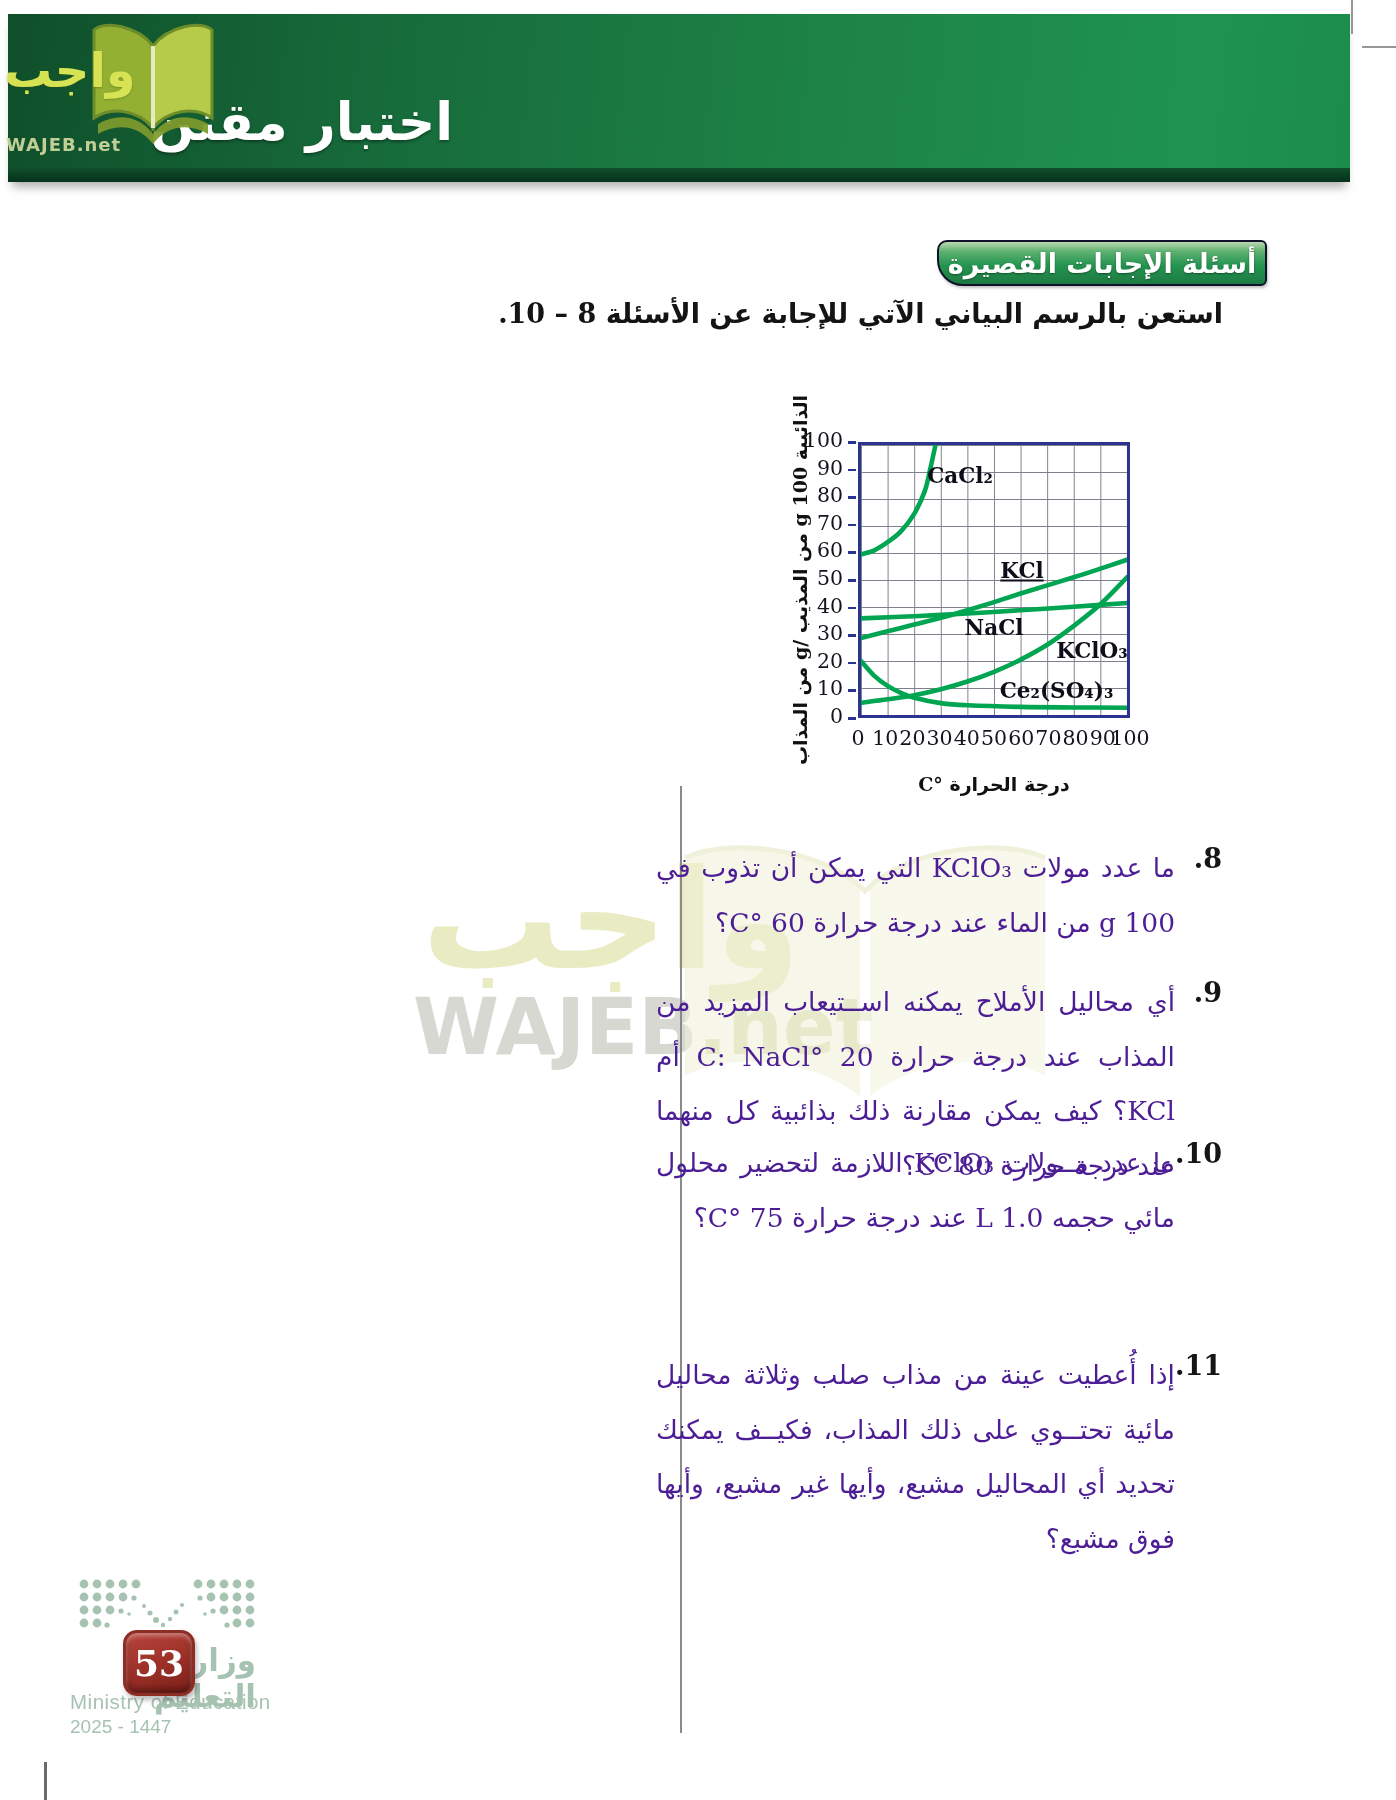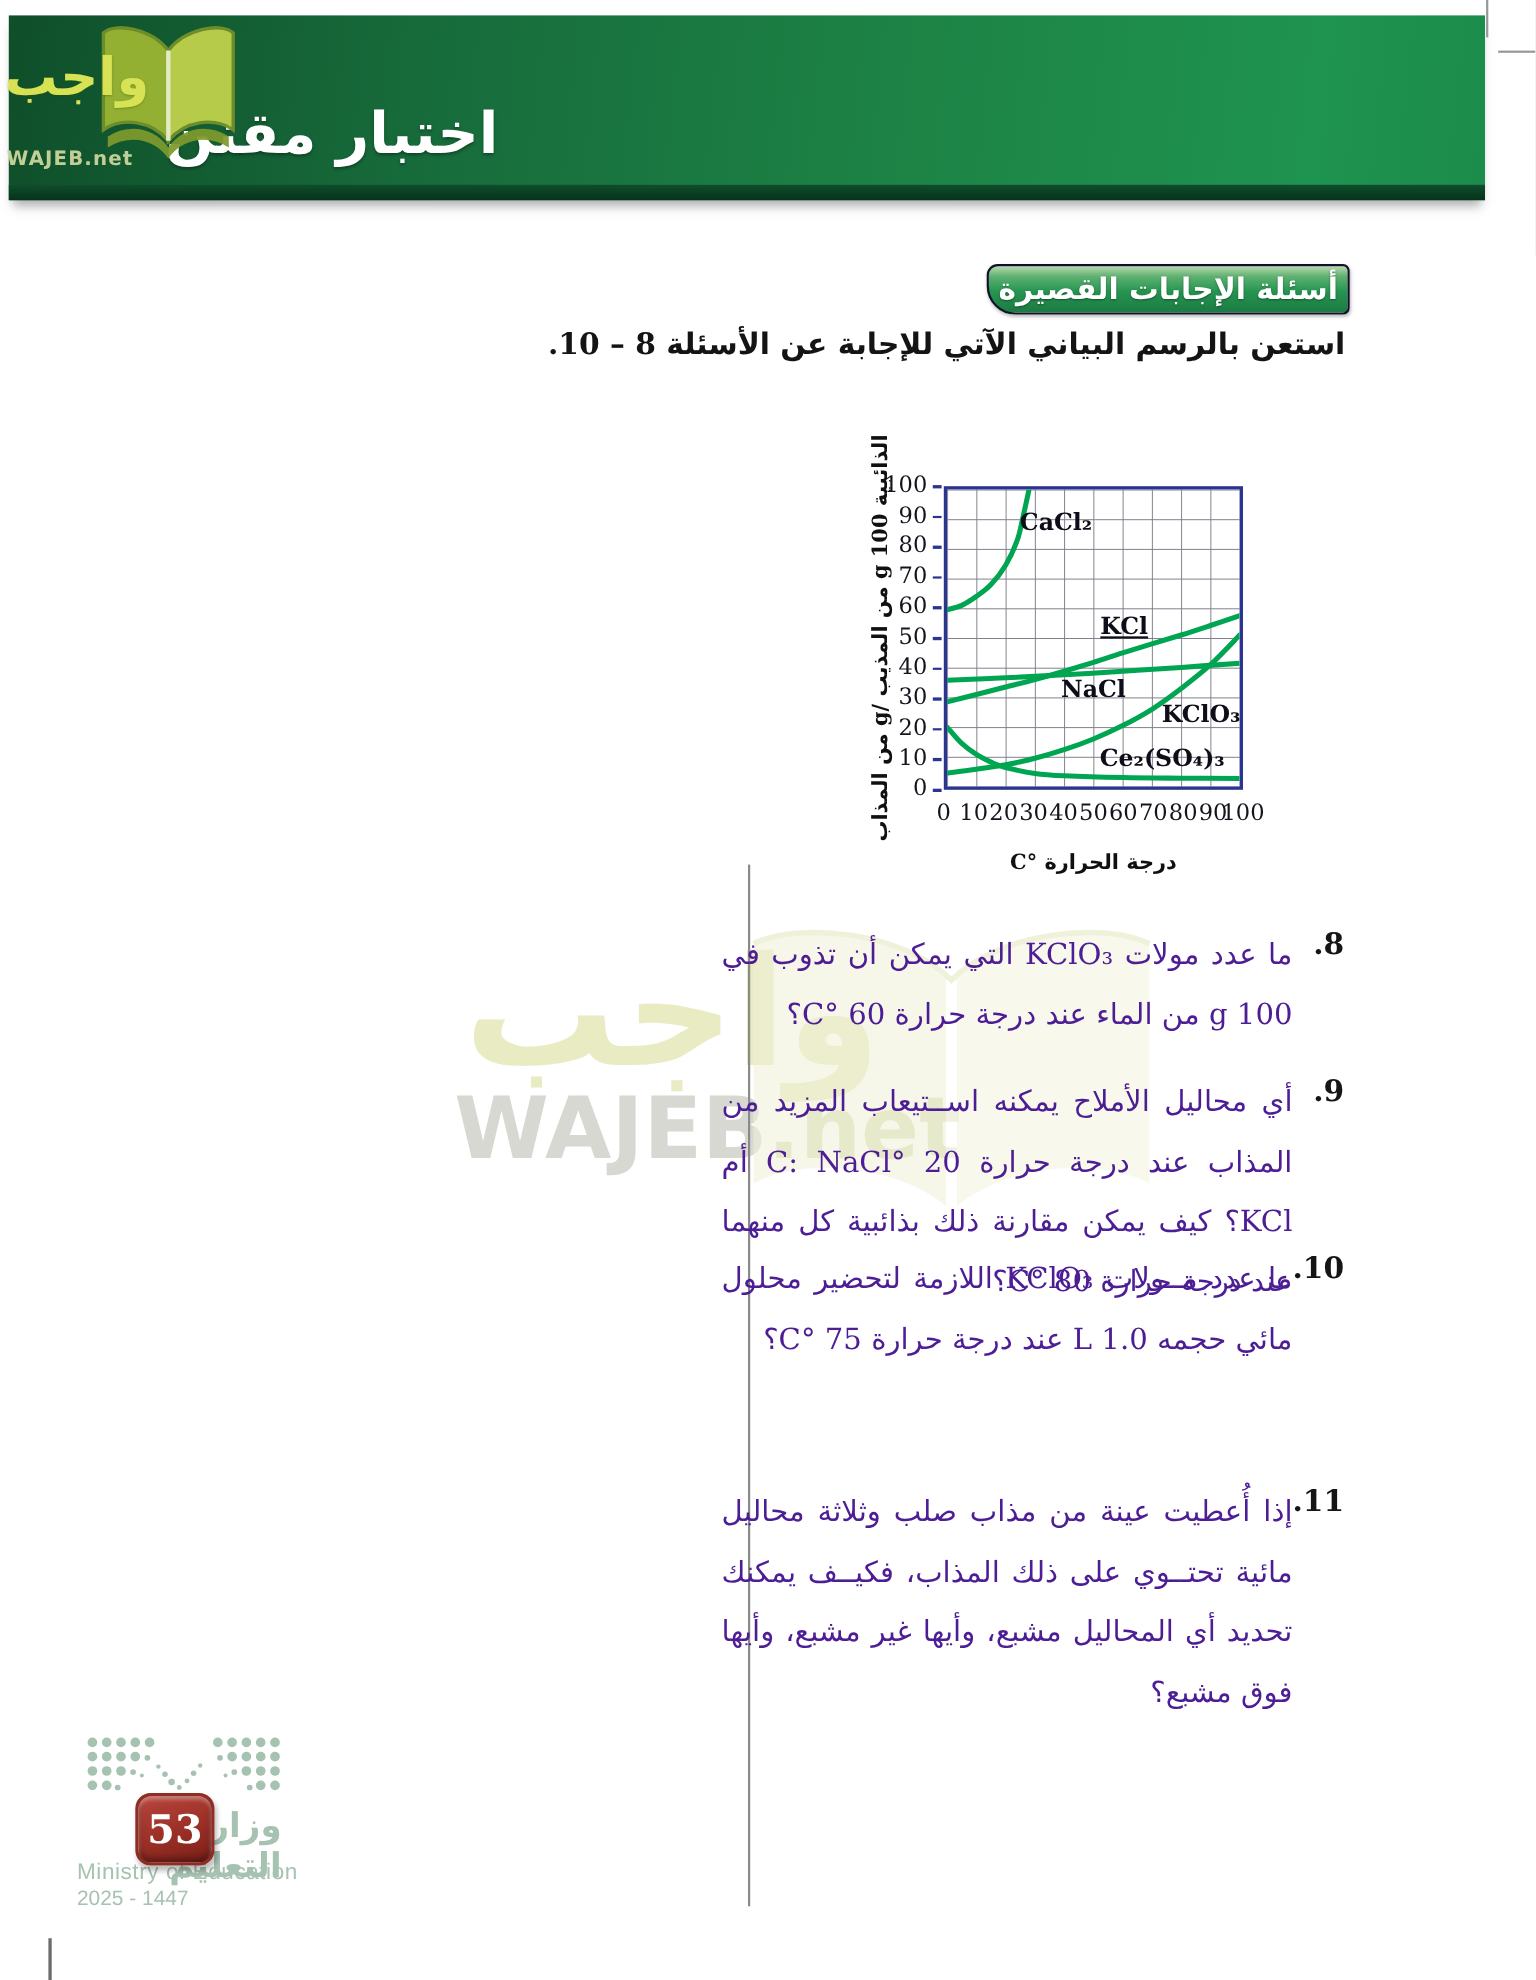--- a/index.html
+++ b/index.html
@@ -44,20 +44,21 @@
 
   
   .badge{
     border:2.5px solid #11112b; border-radius:10px 6px 6px 26px;
     background:linear-gradient(180deg,#bcd9b0 0%,#5fb171 22%,#259551 55%,#1c7a42 100%);
     color:#fff; font-weight:bold; font-size:27px;
     display:flex; align-items:center; justify-content:center;
     text-shadow:0 1px 2px rgba(0,0,0,.4); direction:rtl;
     font-family:"DejaVu Sans","Liberation Sans",sans-serif;
     box-shadow:1px 2px 3px rgba(0,0,0,.25);
+    margin-left:40px;
   }
   #badge-short{left:897px; top:240px; width:326px; height:42px;}
   #badge-open{left:895px; top:1272px; width:327px; height:46px;}
 
   
   #intro{
     right:173px; top:298px; direction:rtl; text-align:right; white-space:nowrap;
     font-size:27px; font-weight:bold; color:#141414;
   }
 

